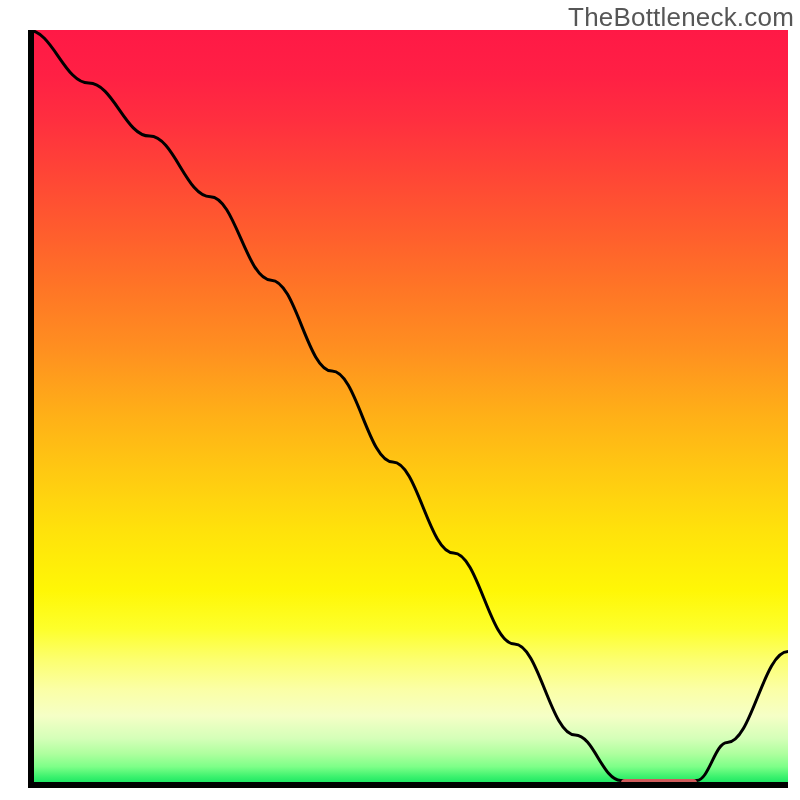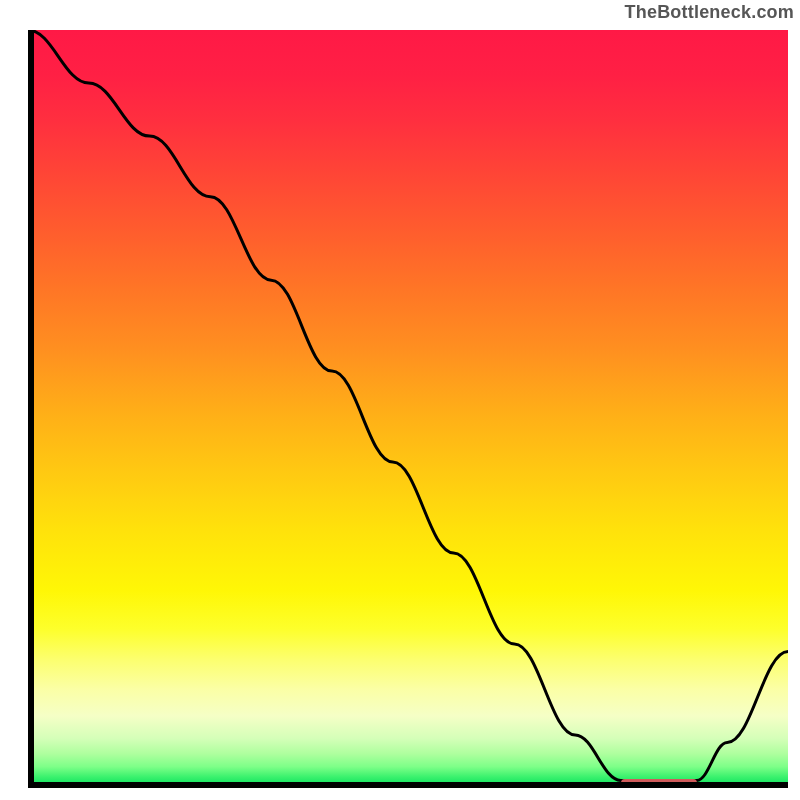--- a/index.html
+++ b/index.html
@@ -13,22 +13,22 @@
   }
   #wrap {
     position: relative;
     width: 800px;
     height: 800px;
   }
   #watermark {
     position: absolute;
     top: 2px;
     right: 6px;
-    font-size: 18px;
-    font-weight: 700;
+    font-size: 26px;
+    font-weight: 400;
     color: #565656;
     letter-spacing: 0.2px;
   }
   #plot-area {
     position: absolute;
     left: 28px;
     top: 30px;
     width: 760px;
     height: 758px;
   }

